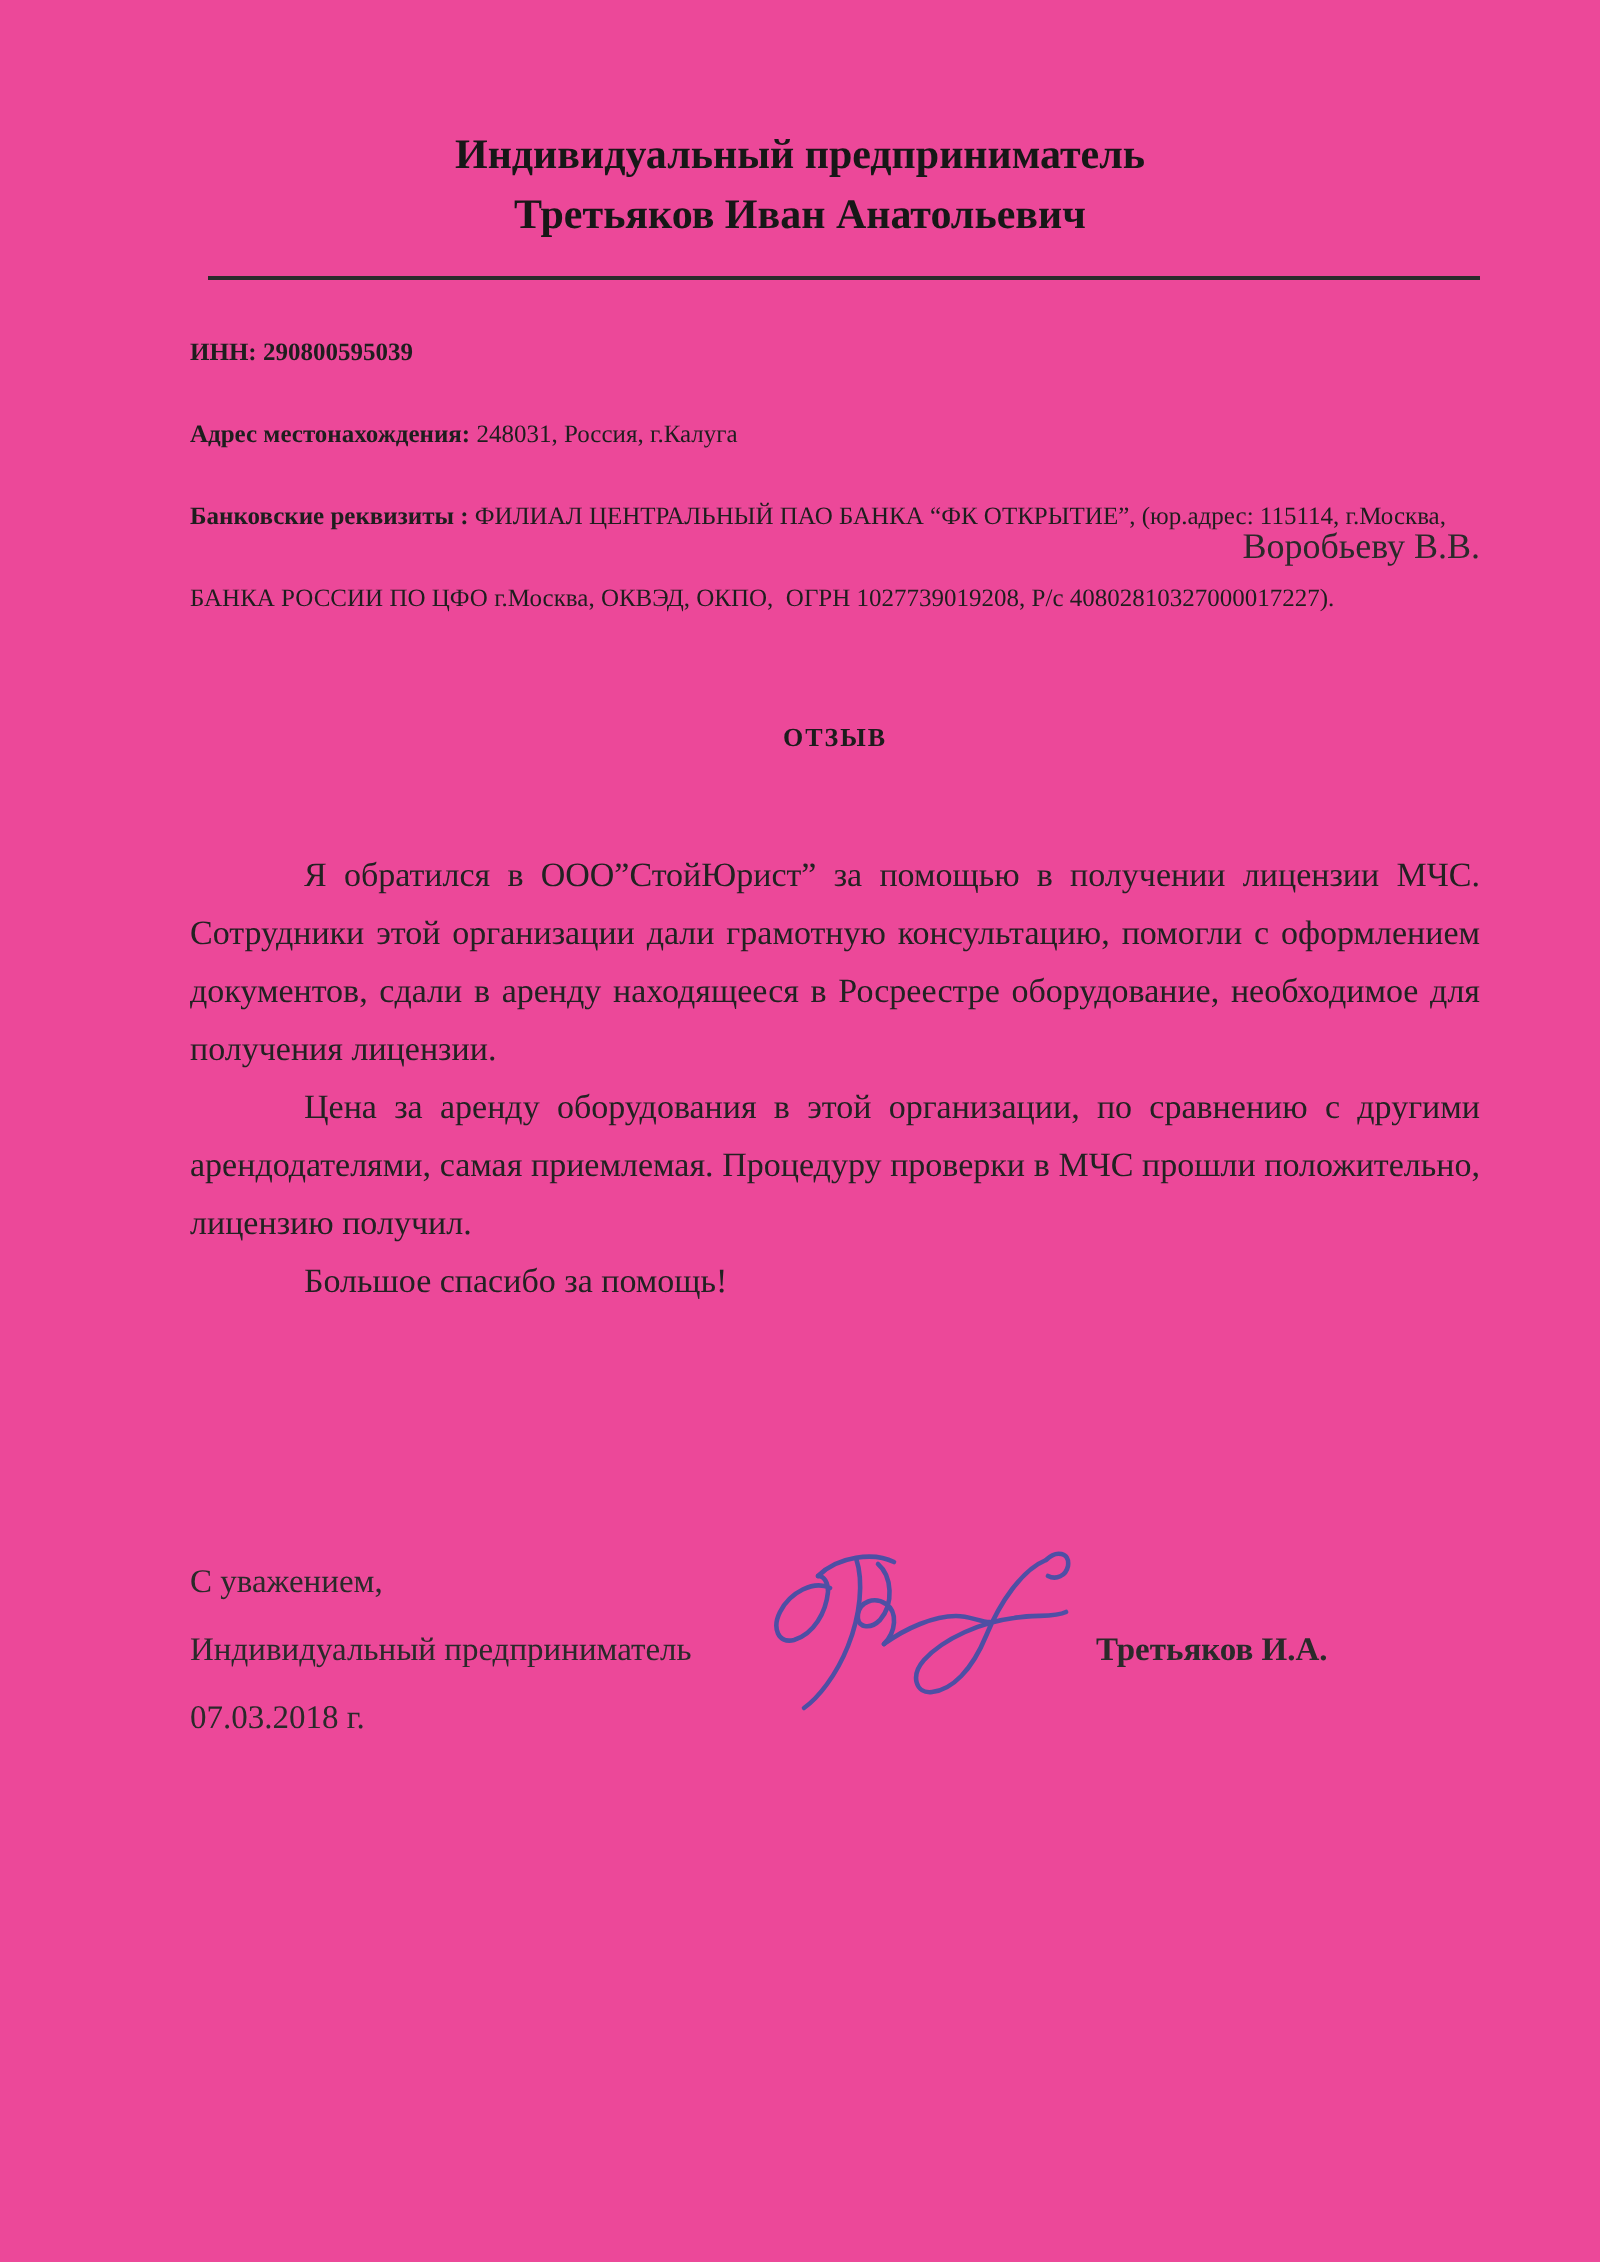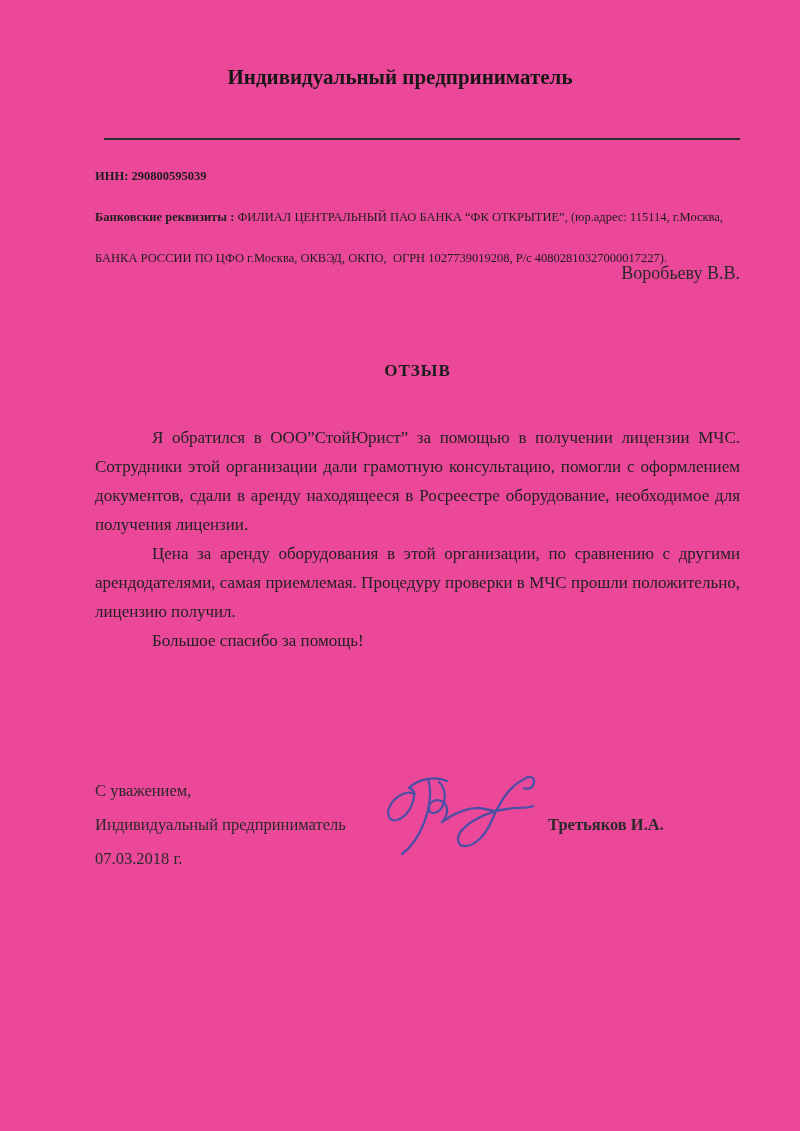--- a/index.html
+++ b/index.html
@@ -34,21 +34,21 @@
   .requisites b { font-weight: bold; }
   .addressee {
     position: absolute; top: 256px; right: 60px; width: 420px;
     text-align: right;
     font-size: 18px; line-height: 35px;
     color: #2a2a2a;
   }
   .doc-title {
     position: absolute; top: 361px; left: 95px; width: 645px;
     text-align: center;
-    font-weight: bold; font-size: 17px; letter-spacing: 1px;
+    font-weight: bold; font-size: 13px; letter-spacing: 1px;
     color: #1c1c1c;
   }
   .body-text {
     position: absolute; top: 423px; left: 95px; width: 645px;
     font-size: 17px; line-height: 29px;
     color: #222;
   }
   .body-line { text-align: justify; text-align-last: justify; }
   .body-line.last { text-align-last: left; }
   .body-line.first { text-indent: 57px; }
@@ -67,26 +67,28 @@
   }
   .signature svg { display: block; }
 </style>
 </head>
 <body>
 
 <div class="page">
 
   <div class="header-block">
     <div>Индивидуальный предприниматель</div>
+    <div>Третьяков Иван Анатольевич</div>
   </div>
 
   <div class="rule"></div>
 
   <div class="requisites">
     <div><b>ИНН: 290800595039</b></div>
+    <div><b>Адрес местонахождения:</b><span> 248031, Россия, г.Калуга</span></div>
     <div><b>Банковские реквизиты :</b><span> ФИЛИАЛ ЦЕНТРАЛЬНЫЙ ПАО БАНКА “ФК ОТКРЫТИЕ”, (юр.адрес: 115114, г.Москва,</span></div>
     <div>БАНКА РОССИИ ПО ЦФО г.Москва, ОКВЭД, ОКПО,  ОГРН 1027739019208, Р/с 40802810327000017227).</div>
   </div>
 
   <div class="addressee">
     <div>Воробьеву В.В.</div>
   </div>
 
   <div class="doc-title">ОТЗЫВ</div>
 

